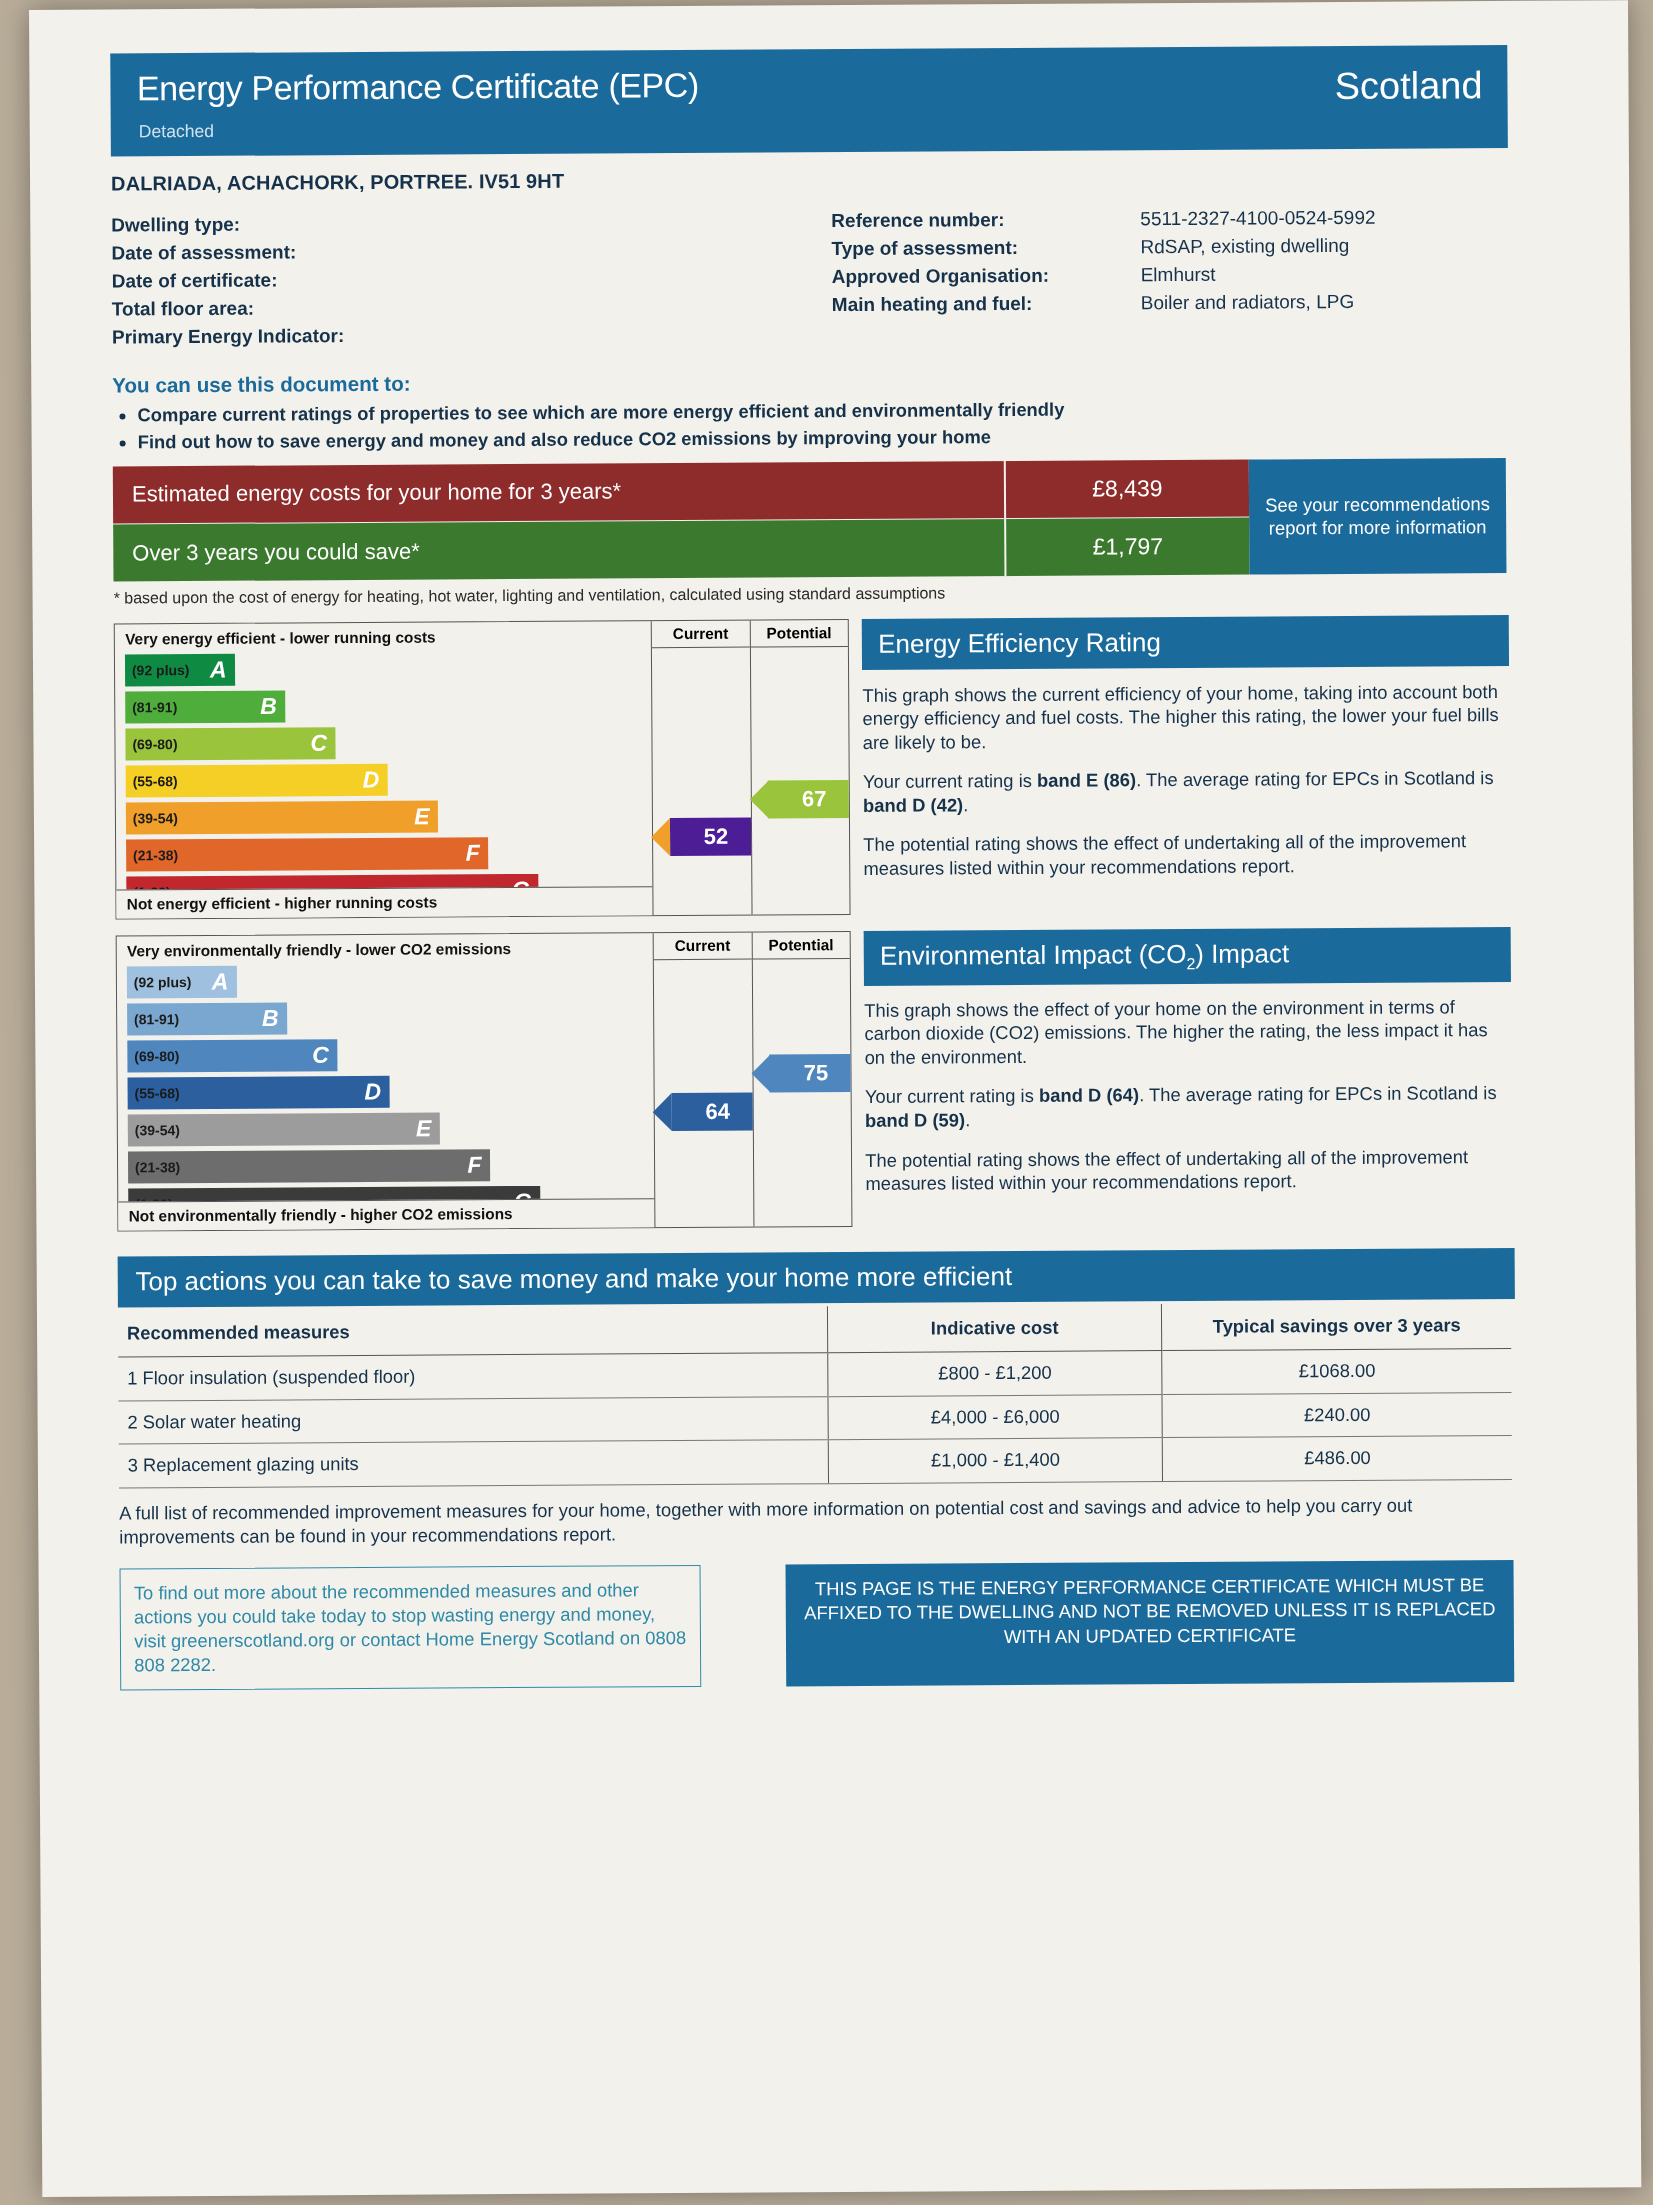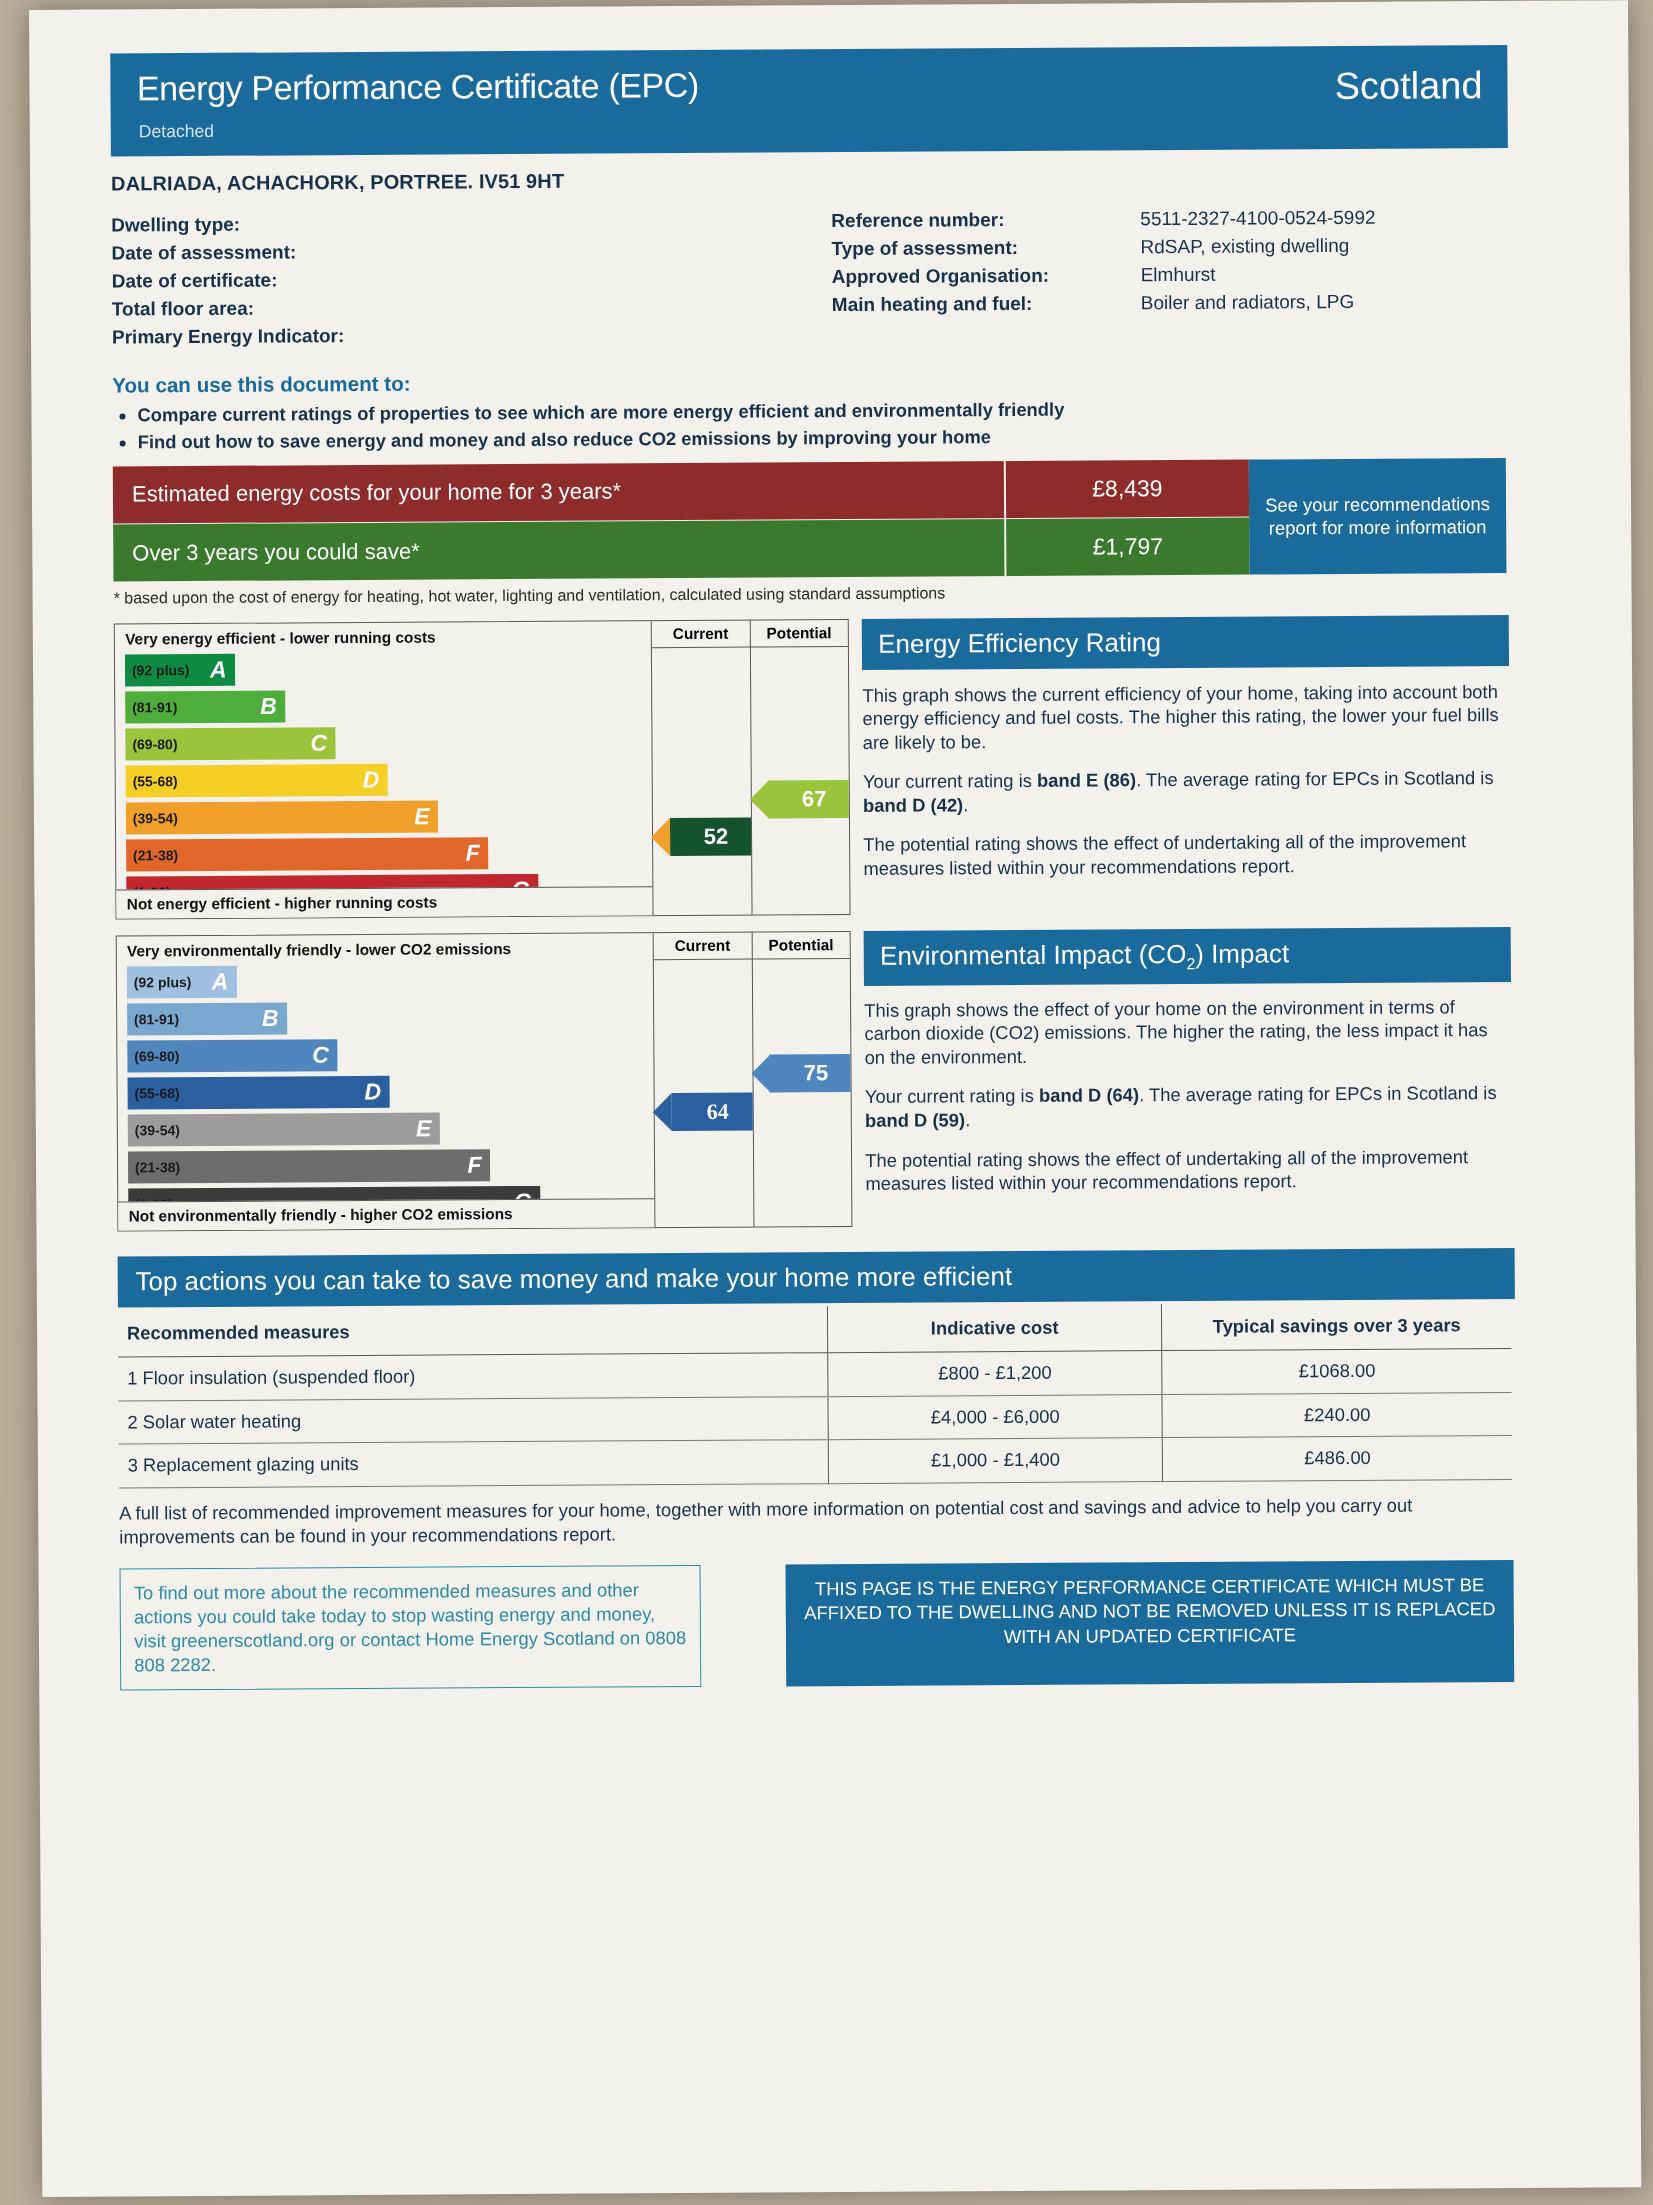--- a/index.html
+++ b/index.html
@@ -242,25 +242,25 @@
   }
   .arrow::before {
     content: "";
     position: absolute;
     left: -18.4px;
     top: 0;
     width: 0; height: 0;
     border-top: 19px solid transparent;
     border-bottom: 19px solid transparent;
   }
-  .arrow.cur { background:#14532d; width: 81px; }
+  .arrow.cur { background:#4c1d95; width: 81px; }
   .arrow.cur::before { border-right: 19px solid #f0a02a; }
   .arrow.pot { background:#9ac43b; width: 81px; }
   .arrow.pot::before { border-right: 19px solid #9ac43b; }
-  .arrow.curv { background:#2b5f9e; width: 81px; font-family: Liberation Serif, serif; }
+  .arrow.curv { background:#2b5f9e; width: 81px; }
   .arrow.curv::before { border-right: 19px solid #2b5f9e; }
   .arrow.potv { background:#4e86bd; width: 81px; }
   .arrow.potv::before { border-right: 19px solid #4e86bd; }
   
   .rpanel { width: 647px; margin-left: 13.2px; }
   .rbar {
     background: #1a6a9b;
     color: #fff;
     font-size: 26px;
     padding: 10.3px 16px;

